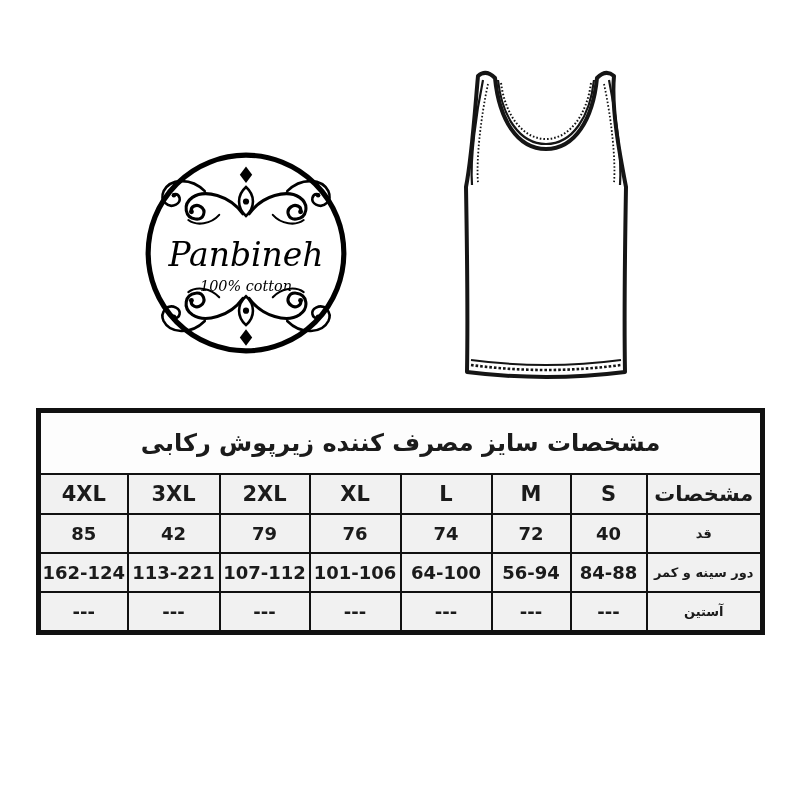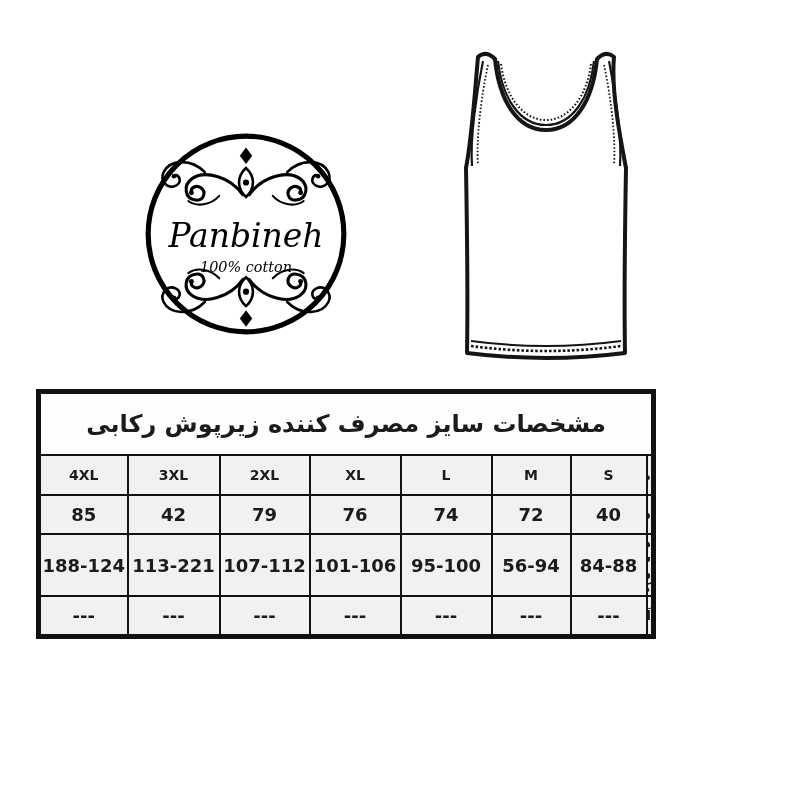--- a/index.html
+++ b/index.html
@@ -1,44 +1,44 @@
 <!DOCTYPE html>
 <html lang="fa"><head>
 <meta charset="utf-8">
 <style>
   html,body{margin:0;padding:0;}
   body{
     width:800px;height:800px;background:#ffffff;position:relative;
     font-family:"DejaVu Sans",sans-serif;overflow:hidden;
   }
-  .canvas{position:absolute;inset:0;}
+  .canvas{position:absolute;inset:0;margin-top:19px;}
 
   
   .logo{position:absolute;left:143px;top:131px;width:206px;height:206px;}
   .logo svg{width:100%;height:100%;display:block;}
 
   
   .tank{position:absolute;left:445px;top:45px;width:215px;height:325px;}
   .tank svg{width:100%;height:100%;display:block;}
 
   
   table.size-table{
-    position:absolute;left:36px;top:389px;width:620px;
+    position:absolute;left:36px;top:389px;width:729px;
     border-collapse:collapse;table-layout:fixed;
     border:5px solid #111111;background:#fca5a5;
   }
   table.size-table td,table.size-table th{
     border:2px solid #111111;text-align:center;vertical-align:middle;
     font-weight:bold;color:#1b1b1b;padding:0;overflow:hidden;
   }
   td.title-cell{
     height:60px;background:#fdfdfd;border-bottom:3px solid #111111;
     font-size:24px;color:#e8150b;
   }
-  th.size-head,th.spec-head{height:38px;background:#f1f1f1;font-size:14px;}
+  th.size-head,th.spec-head{height:38px;background:#f1f1f1;font-size:21px;}
   td.val-cell{height:37px;background:#f1f1f1;font-size:18px;}
   td.label-cell{height:37px;background:#f1f1f1;font-size:13px;}
   td.footer-cell{
     height:55px;background:#f7f7f7;border-top:3px solid #111111;
     font-size:24px;color:#e8150b;
   }
 </style>
 </head>
 <body>
 
@@ -126,25 +126,25 @@
         <td class="val-cell">85</td>
         <td class="val-cell">42</td>
         <td class="val-cell">79</td>
         <td class="val-cell">76</td>
         <td class="val-cell">74</td>
         <td class="val-cell">72</td>
         <td class="val-cell">40</td>
         <td class="label-cell" dir="rtl">قد</td>
       </tr>
       <tr>
-        <td class="val-cell">188-124</td>
+        <td class="val-cell">162-124</td>
         <td class="val-cell">113-221</td>
         <td class="val-cell">107-112</td>
         <td class="val-cell">101-106</td>
-        <td class="val-cell">95-100</td>
+        <td class="val-cell">64-100</td>
         <td class="val-cell">56-94</td>
         <td class="val-cell">84-88</td>
         <td class="label-cell" dir="rtl">دور سینه و کمر</td>
       </tr>
       <tr>
         <td class="val-cell">---</td>
         <td class="val-cell">---</td>
         <td class="val-cell">---</td>
         <td class="val-cell">---</td>
         <td class="val-cell">---</td>

